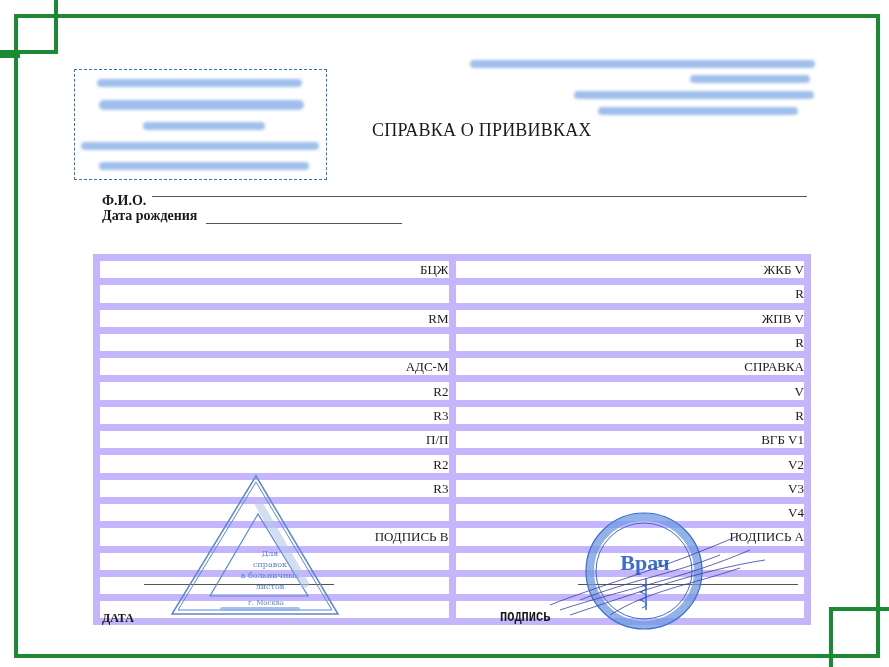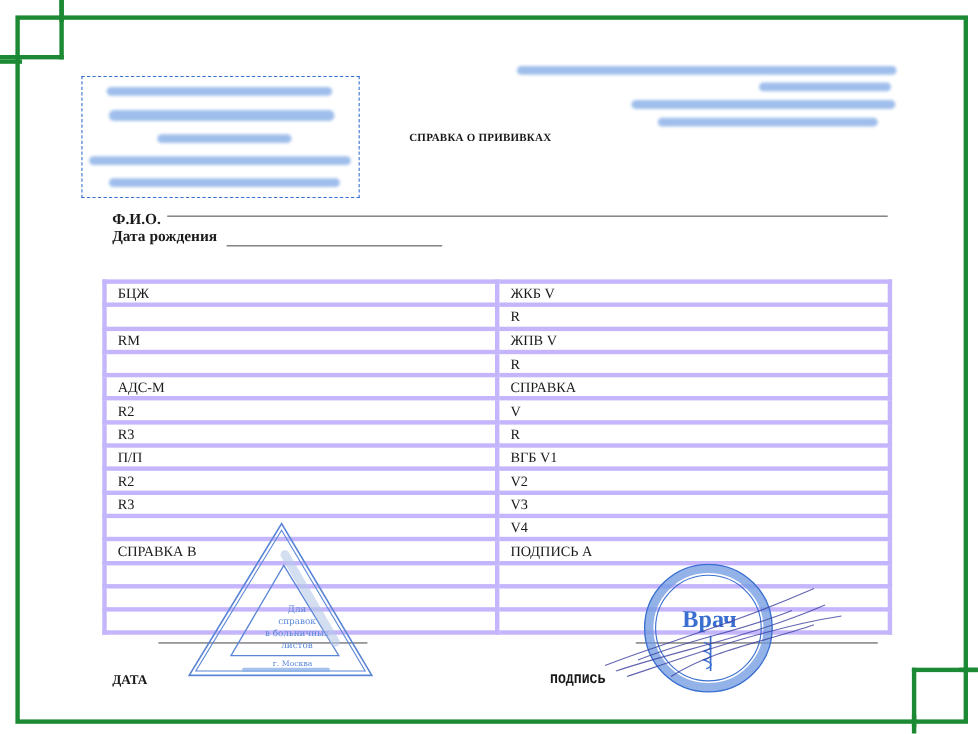--- a/index.html
+++ b/index.html
@@ -9,26 +9,26 @@
   .accent-tl { position:absolute; left:-4px; top:-4px; width:58px; height:54px; border:4px solid #1c8a34; border-left:none; border-top:none; }
   .accent-tl-v { position:absolute; left:54px; top:0; width:4px; height:20px; background:#1c8a34; }
   .accent-tl-h { position:absolute; left:0; top:54px; width:20px; height:4px; background:#1c8a34; }
   .accent-br { position:absolute; left:829px; top:607px; width:56px; height:50px; border:4px solid #1c8a34; border-right:none; border-bottom:none; }
   .accent-br-v { position:absolute; left:829px; top:650px; width:4px; height:17px; background:#1c8a34; }
   .accent-br-h { position:absolute; left:872px; top:607px; width:17px; height:4px; background:#1c8a34; }
 
   .stamp-rect { position:absolute; left:74px; top:69px; width:251px; height:109px; border:1.5px dashed #3a6fd0; }
   .blur { position:absolute; height:8px; border-radius:6px; background:#8fb3e8; filter:blur(1.5px); opacity:0.85; }
 
-  .title { position:absolute; left:372px; top:120px; font-weight:bold; font-size:10px; letter-spacing:0.2px; }
+  .title { position:absolute; left:372px; top:120px; font-weight:normal; font-size:18px; letter-spacing:0.2px; }
   .label { position:absolute; font-weight:bold; font-size:14px; }
   .uline { position:absolute; border-bottom:1px solid #555; height:0; }
 
   table.vacc { position:absolute; left:93px; top:254px; width:718px; border-collapse:collapse; font-size:13px; }
-  table.vacc td { border:4px solid #c4b5fd; height:17.3px; padding:0 0 0 10px; line-height:17px; vertical-align:middle; width:50%; }
+  table.vacc td { border:7px solid #c4b5fd; height:17.3px; padding:0 0 0 10px; line-height:17px; vertical-align:middle; width:50%;text-align:right; }
 
   .bottom-label { position:absolute; font-size:12px; font-weight:bold;margin-top:40px; }
   .tri-stamp { position:absolute; left:170px; top:474px; width:170px; height:145px; }
   .round-stamp { position:absolute; left:585px; top:512px; width:118px; height:118px; }
   .sig { position:absolute; left:540px; top:530px; width:230px; height:90px; }
 </style>
 </head>
 <body>
 
 <div class="frame"></div>
@@ -102,21 +102,21 @@
       </tr>
     <tr>
         <td>R3</td>
         <td>V3</td>
       </tr>
     <tr>
         <td></td>
         <td>V4</td>
       </tr>
     <tr>
-        <td>СПРАВКА В</td>
+        <td>ПОДПИСЬ В</td>
         <td>ПОДПИСЬ А</td>
       </tr>
     <tr>
         <td></td>
         <td></td>
       </tr>
     <tr>
         <td></td>
         <td></td>
       </tr>

